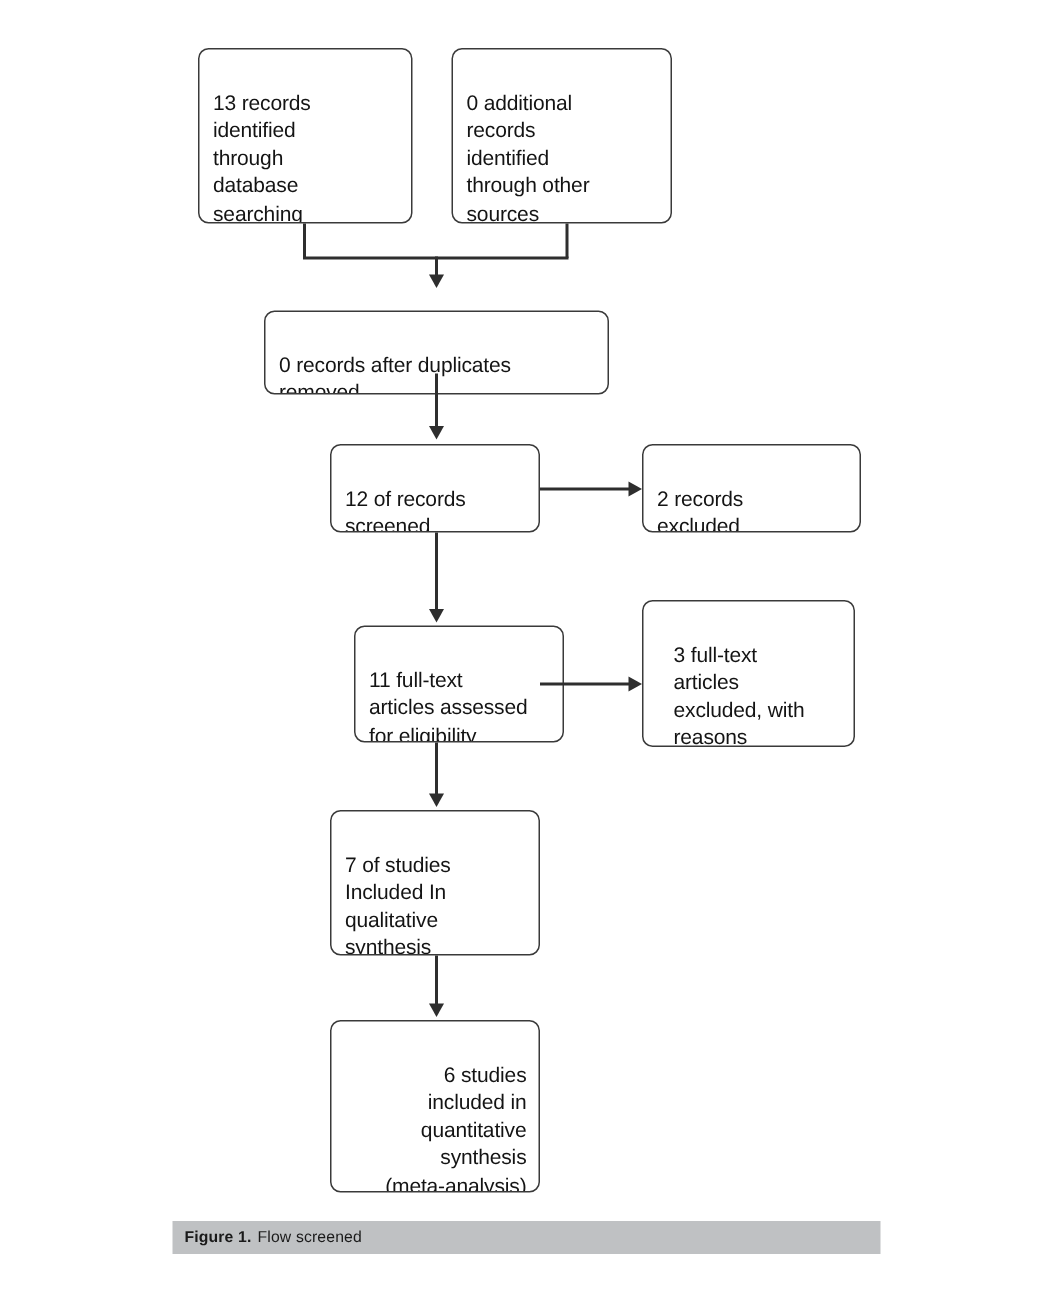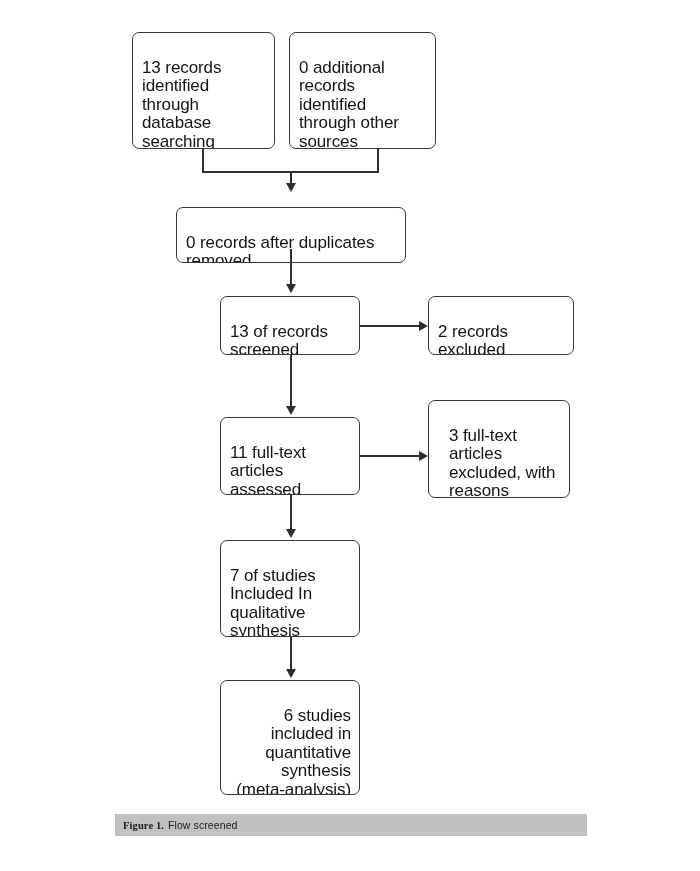--- a/index.html
+++ b/index.html
@@ -21,21 +21,21 @@
   }
 
   
   .node {
     position: absolute;
     box-sizing: border-box;
     background: #ffffff;
     border: 1.6px solid #3a3a3a;
     border-radius: 7px;
     padding: 7px 8px 6px 9px;
-    font-size: 17px;
+    font-size: 14px;
     line-height: 18.6px;
     color: #141414;
     letter-spacing: -0.1px;
     white-space: pre-line;
     overflow: hidden;
   }
 
   
   .conn {
     position: absolute;
@@ -73,37 +73,36 @@
     align-items: center;
     padding-left: 8px;
     box-sizing: border-box;
     font-size: 10.5px;
     color: #1a1a1a;
     letter-spacing: 0.1px;
   }
   #caption-bar .cap-label {
     font-weight: bold;
     margin-right: 4px;
-    font-family: Liberation Serif, serif;
   }
 </style>
 </head>
 <body>
 
 <div id="page">
 
   <div class="node" style="left:132px; top:32px; width:143px; height:117px;">
     <span>13 records
 identified
 through
 database
 searching</span>
   </div>
 
-  <div class="node" style="left:289px; top:32px; width:147px; height:117px;">
+  <div class="node" style="left:301px; top:32px; width:147px; height:117px;">
     <span>0 additional
 records
 identified
 through other
 sources</span>
   </div>
 
   <div class="conn conn-v" style="left:202px; top:149px; height:23px;"></div>
   <div class="conn conn-v" style="left:377px; top:149px; height:23px;"></div>
   <div class="conn conn-h" style="left:202px; top:171px; width:177px;"></div>
@@ -112,36 +111,36 @@
 
   <div class="node" style="left:176px; top:207px; width:230px; height:56px;">
     <span>0 records after duplicates
 removed</span>
   </div>
 
   <div class="conn conn-v" style="left:290px; top:249px; height:37px;"></div>
   <div class="arrow-down" style="left:286px; top:284px;"></div>
 
   <div class="node" style="left:220px; top:296px; width:140px; height:59px;">
-    <span>13 of records
+    <span>12 of records
 screened</span>
   </div>
 
   <div class="conn conn-h" style="left:360px; top:325px; width:62px;"></div>
   <div class="arrow-right" style="left:419px; top:321px;"></div>
 
   <div class="node" style="left:428px; top:296px; width:146px; height:59px;">
     <span>2 records
 excluded</span>
   </div>
 
   <div class="conn conn-v" style="left:290px; top:355px; height:52px;"></div>
   <div class="arrow-down" style="left:286px; top:406px;"></div>
 
-  <div class="node" style="left:220px; top:417px; width:140px; height:78px;">
+  <div class="node" style="left:236px; top:417px; width:140px; height:78px;">
     <span>11 full-text
 articles assessed
 for eligibility</span>
   </div>
 
   <div class="conn conn-h" style="left:360px; top:455px; width:62px;"></div>
   <div class="arrow-right" style="left:419px; top:451px;"></div>
 
   <div class="node" style="left:428px; top:400px; width:142px; height:98px;padding-left:20px;">
     <span>3 full-text

